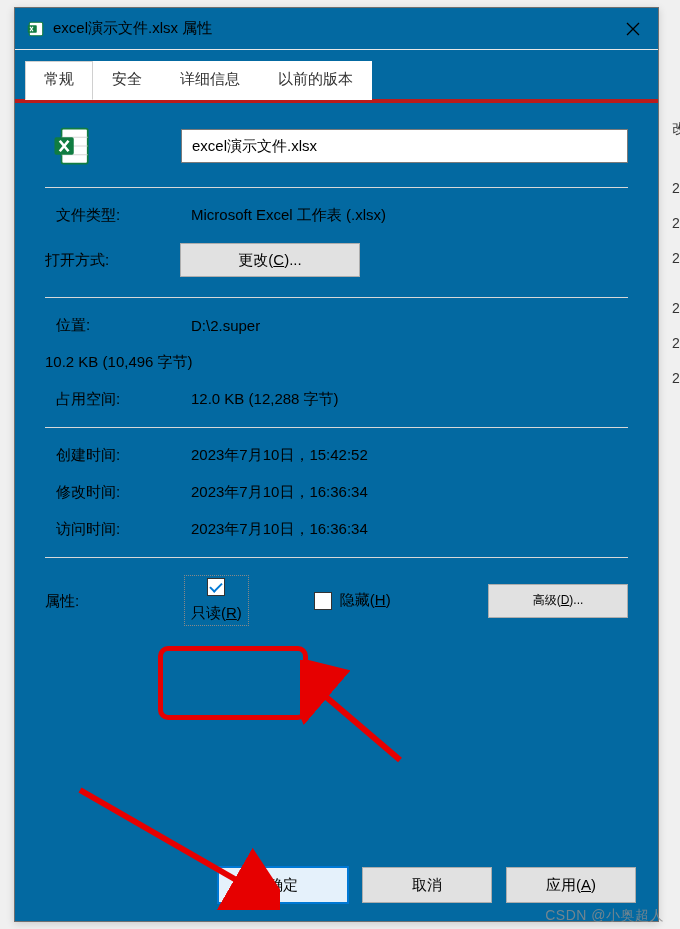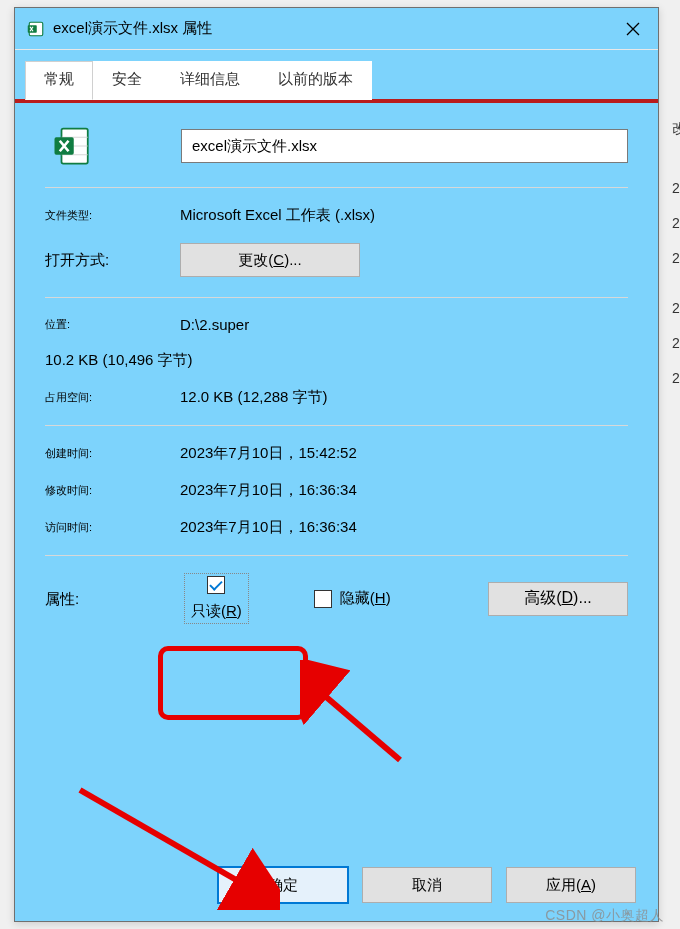--- a/index.html
+++ b/index.html
@@ -10,21 +10,21 @@
   width: 680px;
   height: 929px;
   position: relative;
   overflow: hidden;
 }
 .bg-fragment { position: absolute; color: #333; font-size: 14px; }
 .dialog {
   position: absolute;
   left: 14px; top: 7px;
   width: 645px; height: 915px;
-  background: #7dd3fc;
+  background: #0369a1;
   border: 1px solid #707070;
   box-shadow: 0 2px 8px rgba(0,0,0,0.15);
 }
 .titlebar {
   height: 42px;
   display: flex;
   align-items: center;
   padding: 0 2px 0 12px;
   border-bottom: 1px solid #e8e8e8;
 }
@@ -56,21 +56,21 @@
   background: #fff;
 }
 .tab.active {
   border-color: #d0d0d0;
   border-bottom: 1px solid #fff;
 }
 .content {
   padding: 22px 30px 10px 30px;
 }
 .row { display: flex; align-items: center; margin-bottom: 18px; }
-.row .label { width: 135px; color: #000; font-size: 11px; flex-shrink: 0; }
+.row .label { width: 135px; color: #000; font-size: 15px; flex-shrink: 0; margin-left: 11px; }
 .row .value { color: #000; font-size: 15px; flex: 1; }
 .file-header { display: flex; align-items: center; margin-bottom: 20px; }
 .file-icon-big { width: 42px; height: 42px; margin-left: 6px; }
 .filename-input {
   margin-left: 88px;
   flex: 1;
   height: 34px;
   border: 1px solid #7a7a7a;
   padding: 0 10px;
   font-size: 15px;
@@ -104,21 +104,21 @@
   content: "";
   width: 10px; height: 5px;
   border-left: 2px solid #0078d4;
   border-bottom: 2px solid #0078d4;
   transform: rotate(-45deg) translate(1px,-1px);
 }
 .adv-btn {
   width: 140px; height: 34px;
   background: #e1e1e1;
   border: 1px solid #adadad;
-  font-size: 16px;
+  font-size: 12px;
   font-family: inherit;
   margin-left: auto;
 }
 .footer {
   position: absolute;
   bottom: 18px; right: 22px;
   display: flex; gap: 14px;
 }
 .footer button {
   width: 130px; height: 36px;

